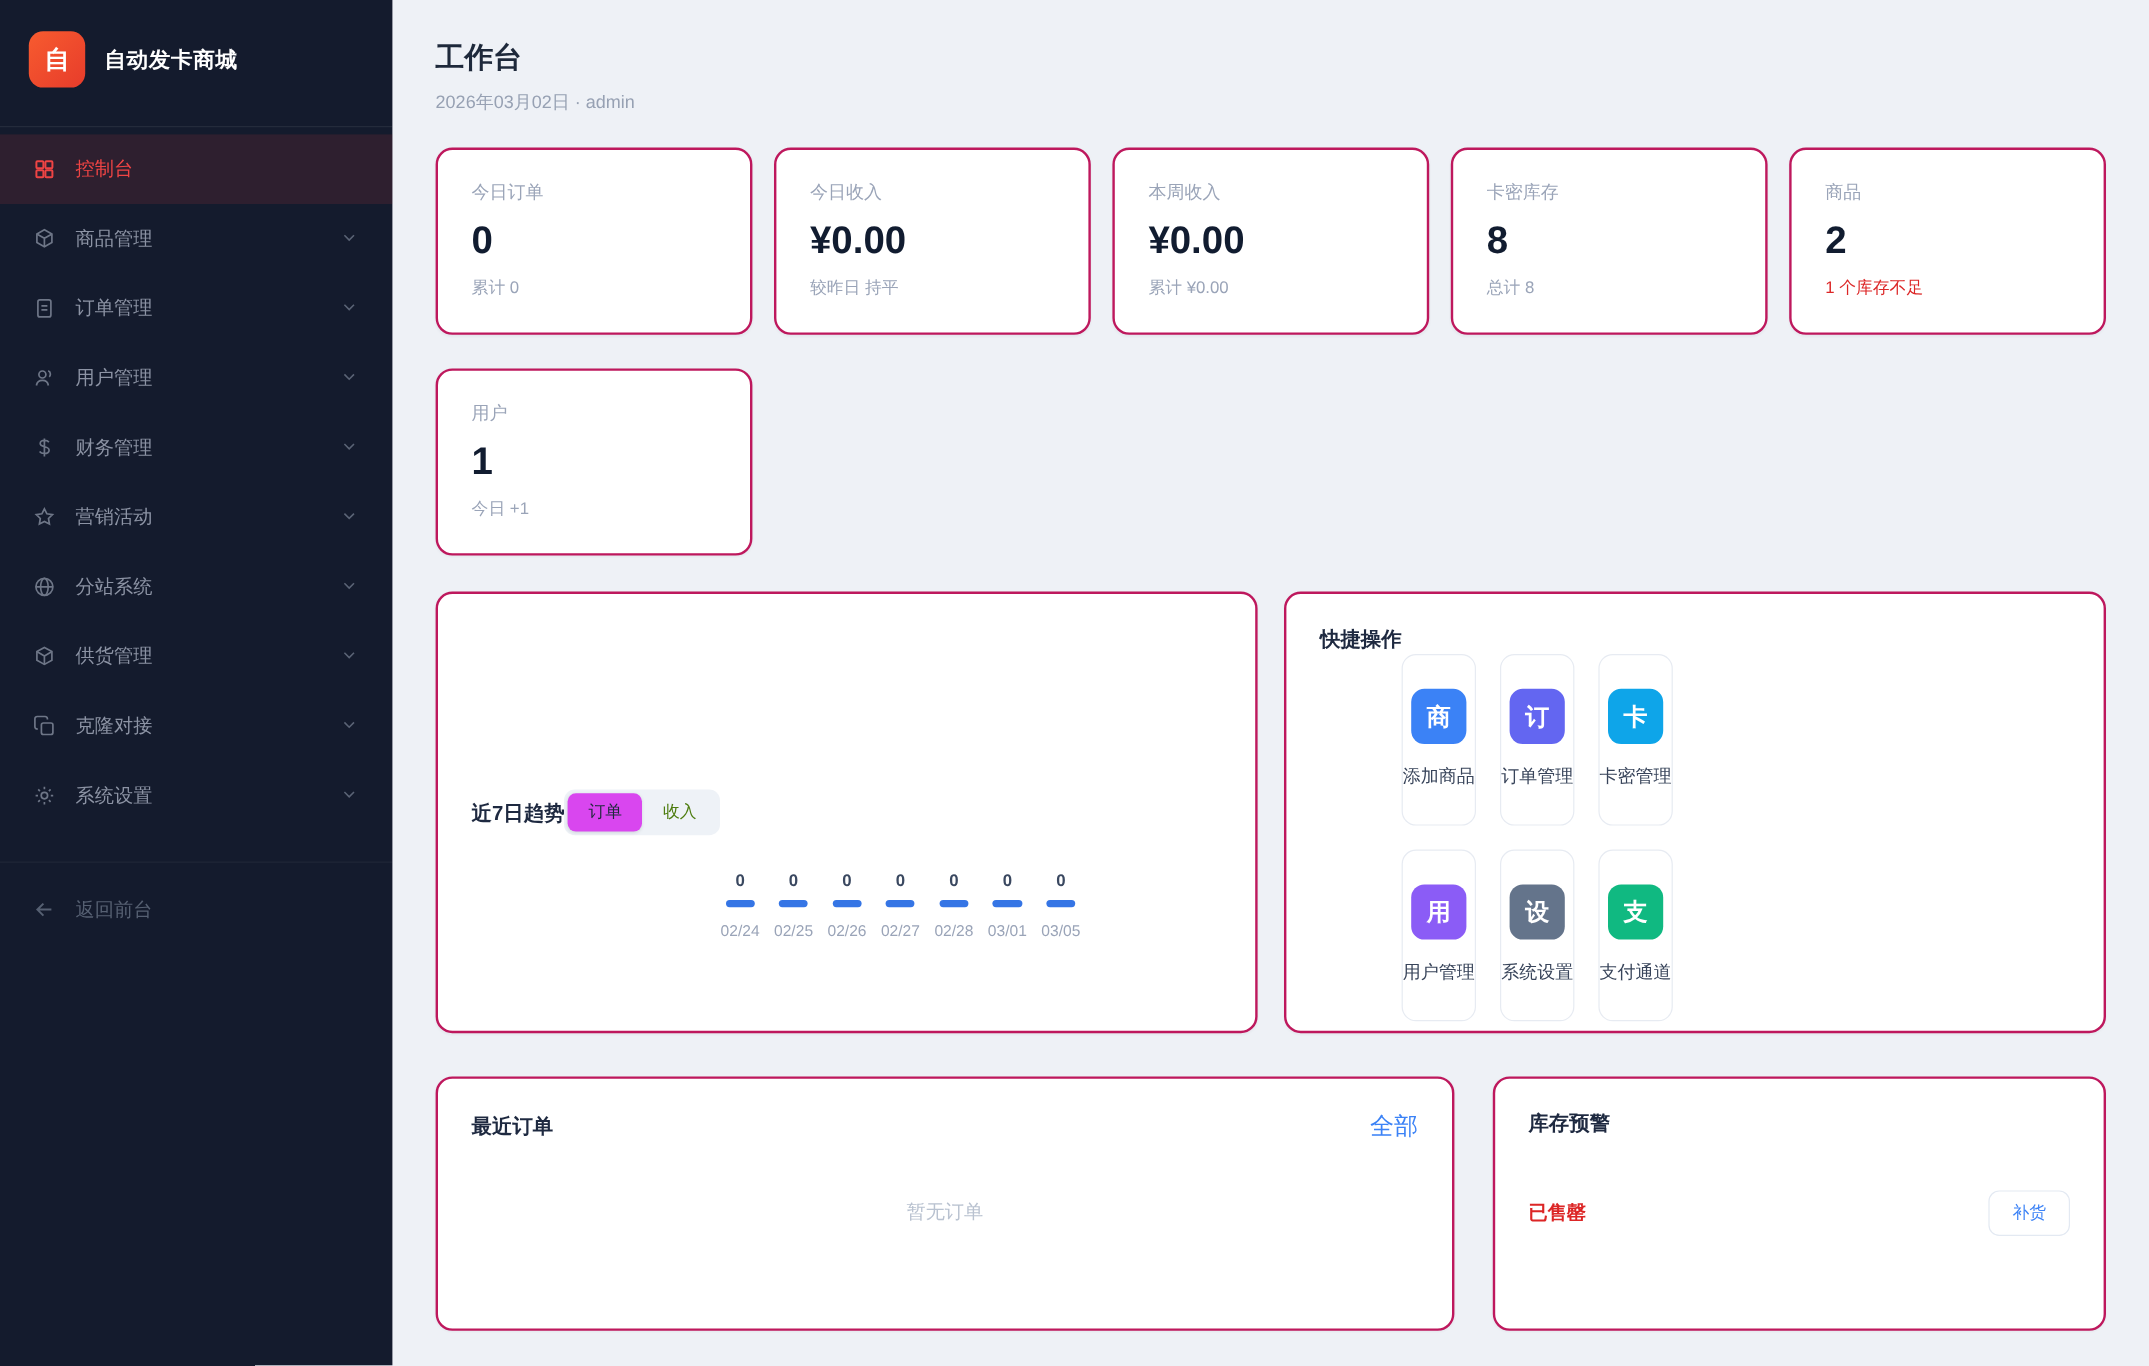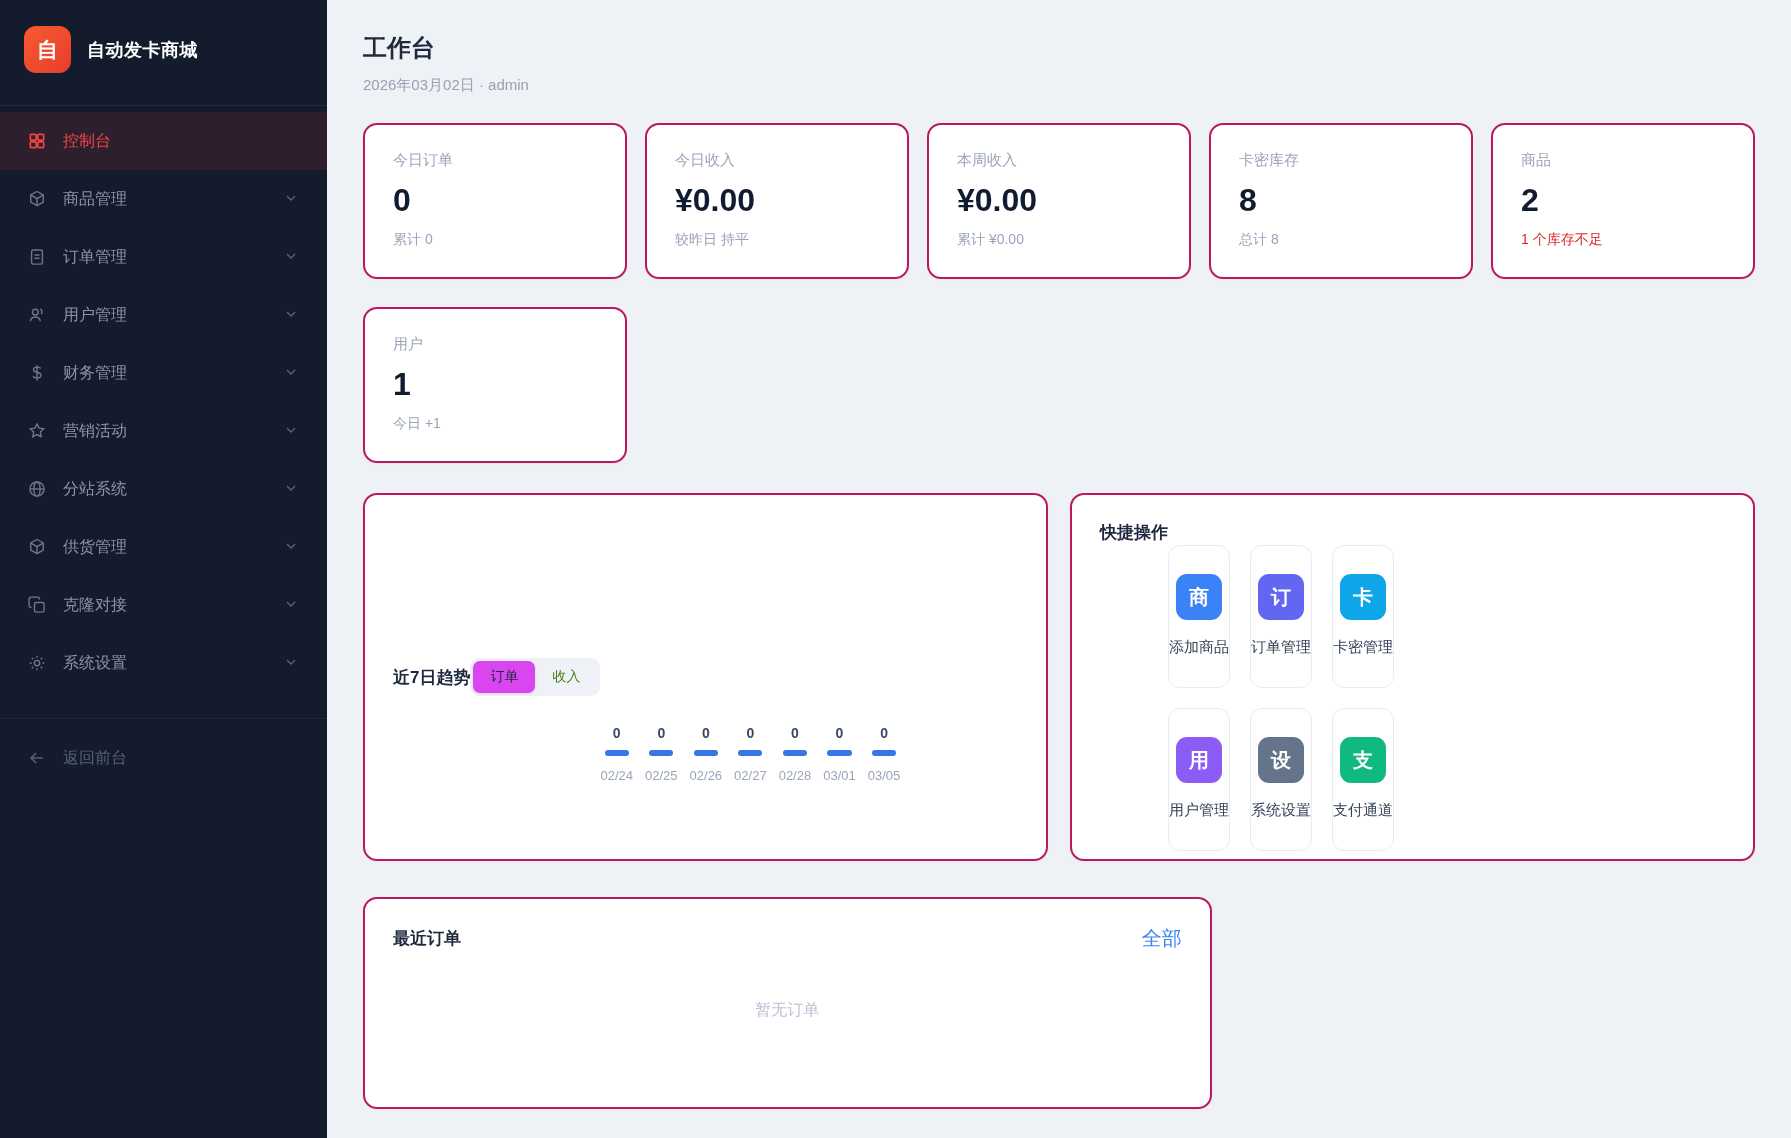--- a/index.html
+++ b/index.html
@@ -374,14 +374,21 @@
 
   <section class="bottom-grid">
     <div class="card bcard">
       <div class="panel-head">
         <div class="panel-title">最近订单</div>
         <a class="link">全部</a>
       </div>
       <div class="empty">暂无订单</div>
     </div>
 
+    <div class="card bcard">
+      <div class="panel-title">库存预警</div>
+      <div class="alert-row">
+        <div class="soldout">已售罄</div>
+        <button class="restock-btn">补货</button>
+      </div>
+    </div>
   </section>
 </main>
 
 </body></html>

